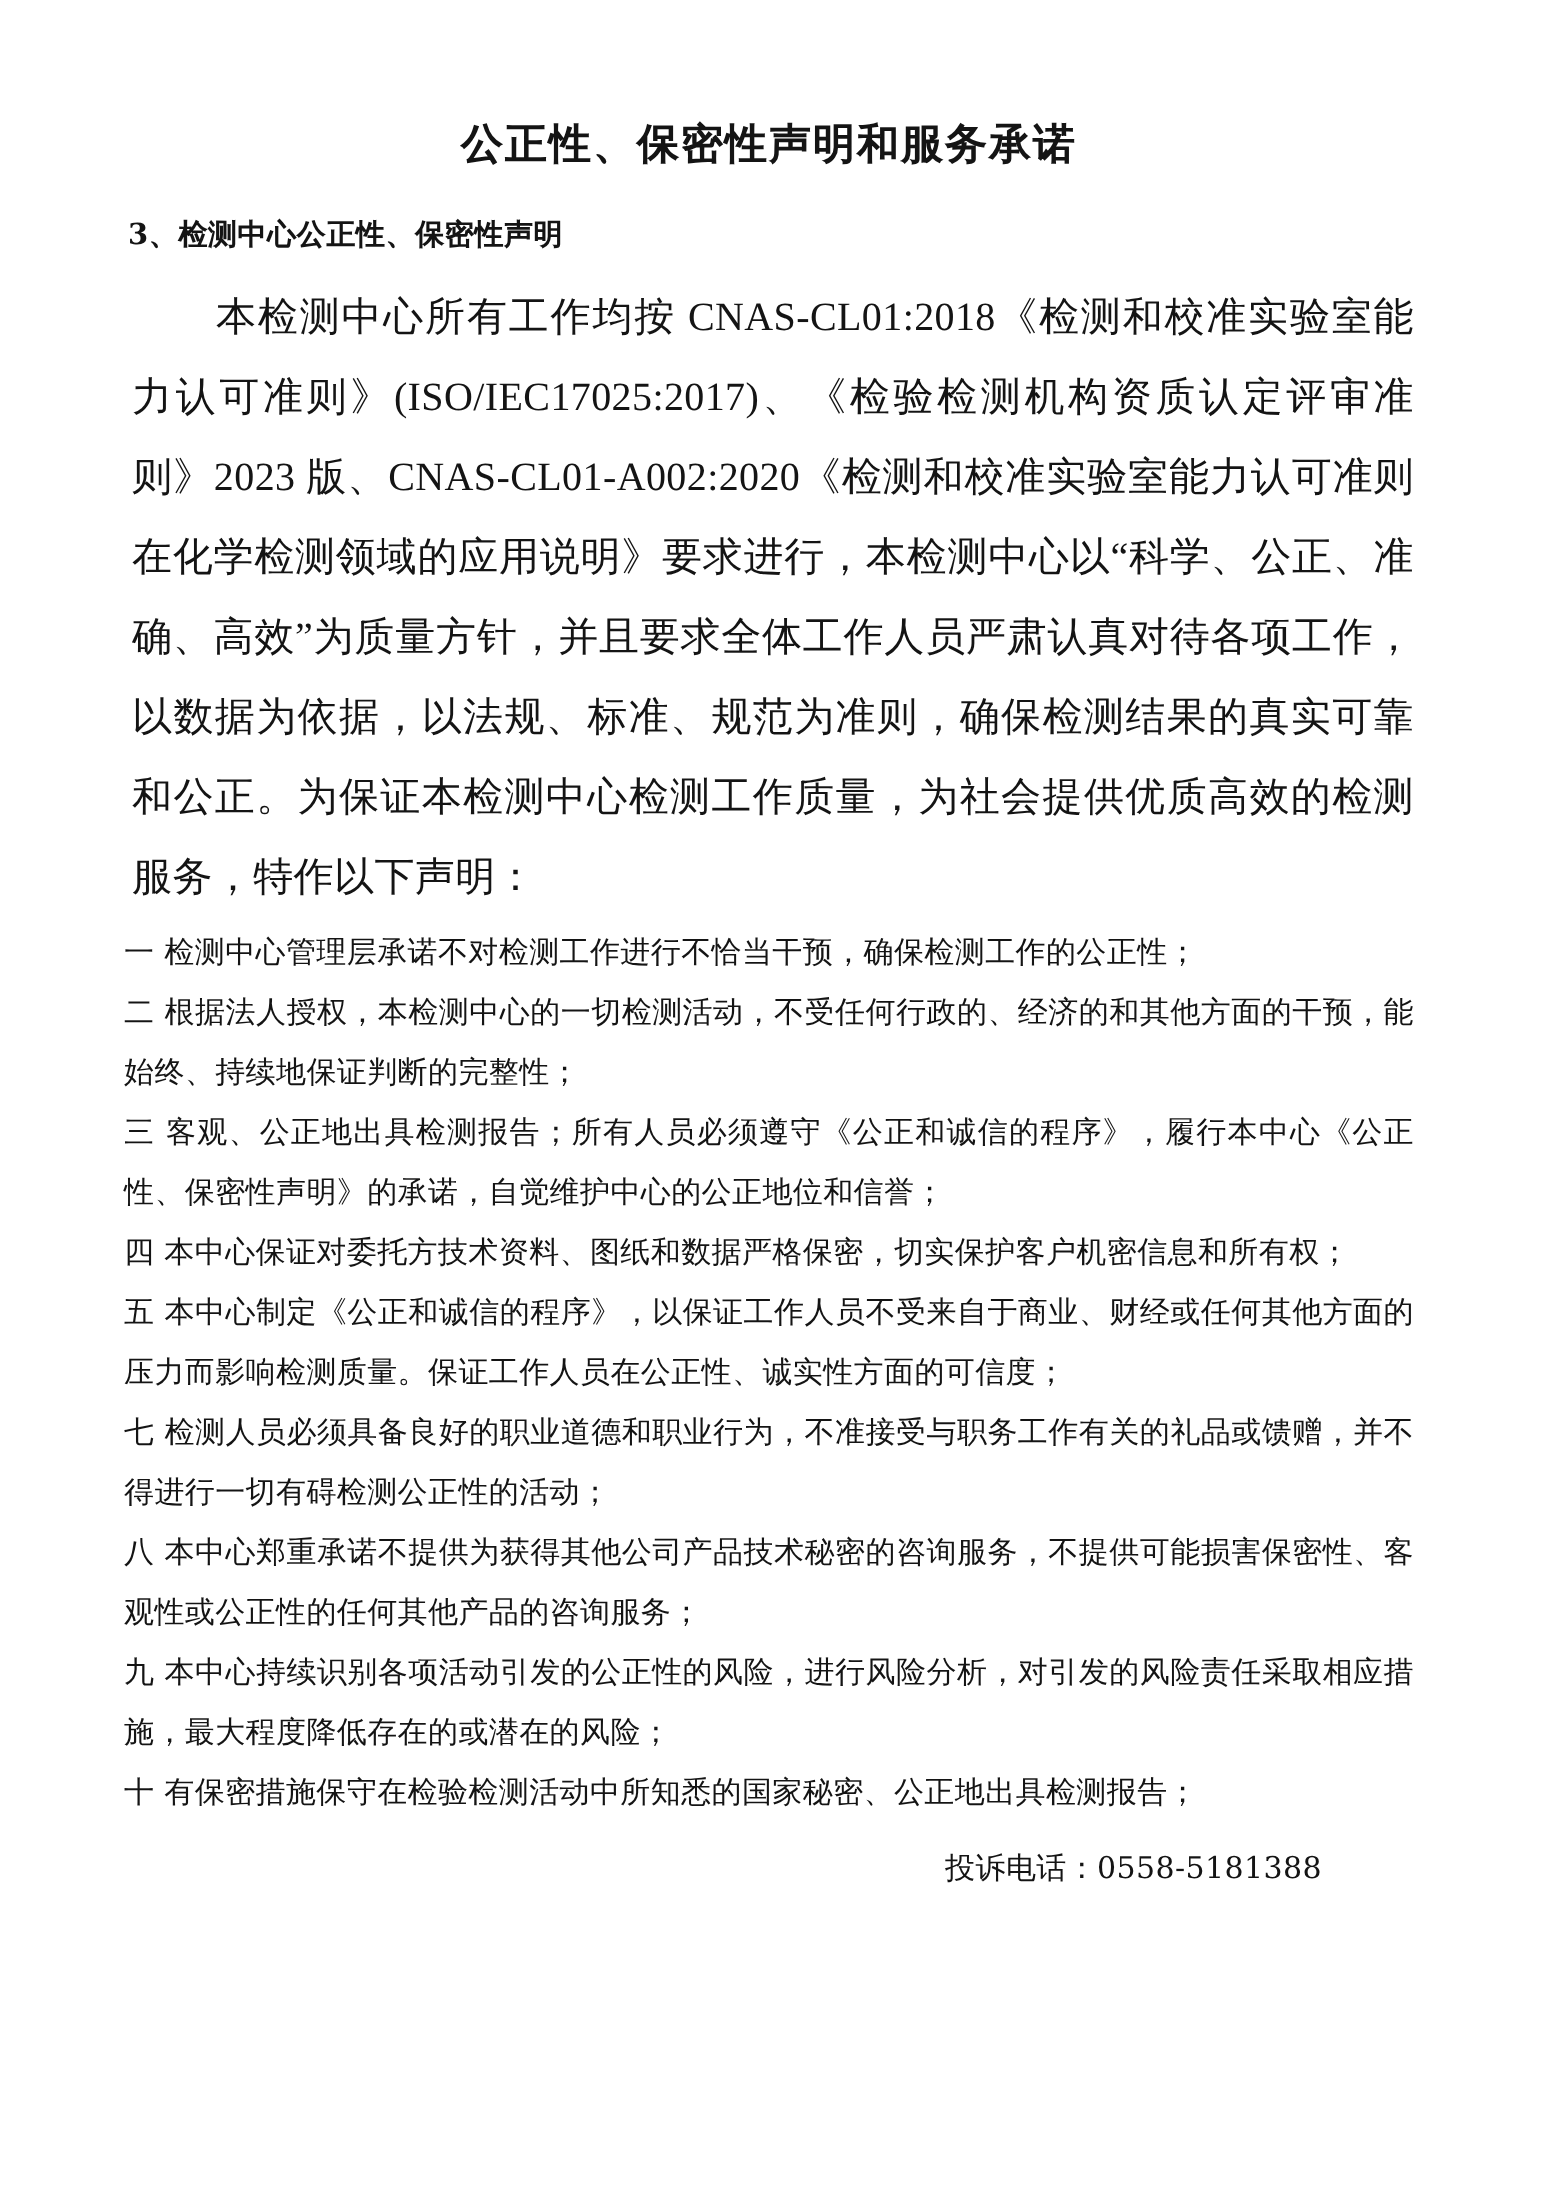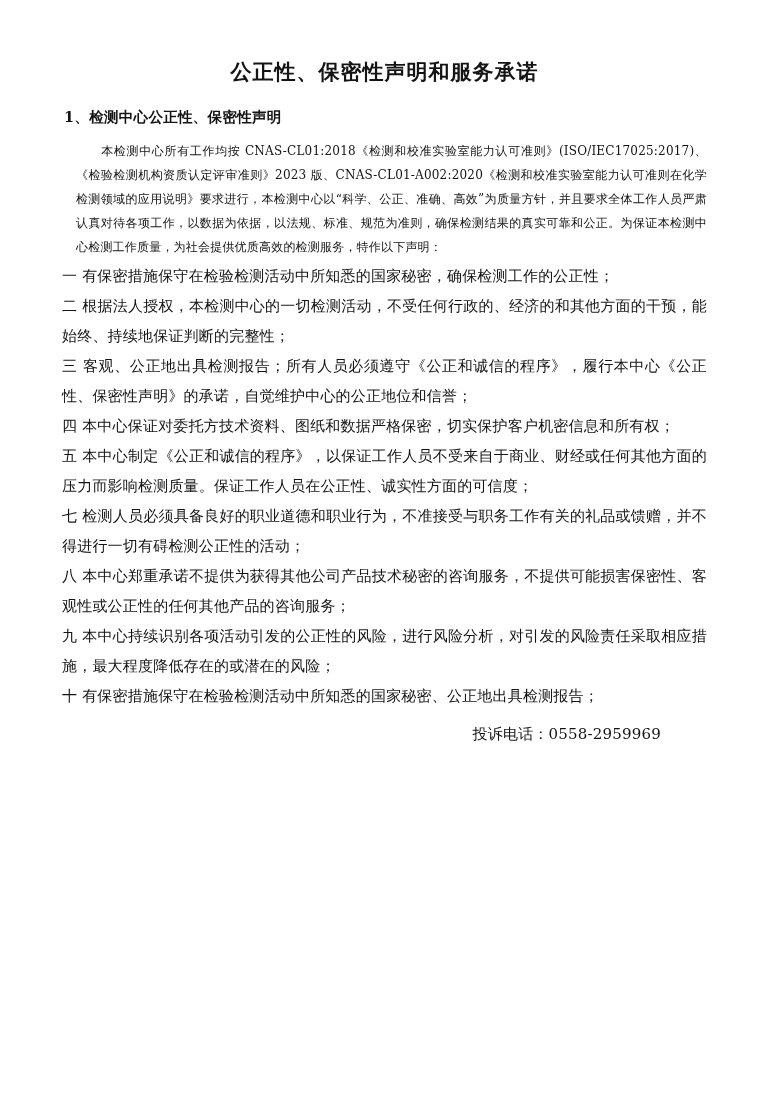--- a/index.html
+++ b/index.html
@@ -30,26 +30,27 @@
     margin: 14px 0 22px 0;
     font-family: "DejaVu Serif", "Liberation Serif", serif;
   }
   .section-heading {
     font-size: 14.5px;
     font-weight: bold;
     margin: 0 0 12px 2px;
     letter-spacing: 0.3px;
   }
   .para {
-    font-size: 12px;
+    font-size: 20px;
     line-height: 2.0;
     text-align: justify;
     text-justify: inter-ideograph;
-    margin: 0 0 2px 14px;
+    margin: 0 0 2px 4px;
     letter-spacing: 0.2px;
+    font-family: Liberation Serif, serif;
   }
   .para.indent {
     text-indent: 2.1em;
   }
   .item {
     font-size: 15px;
     line-height: 2.0;
     text-align: justify;
     text-justify: inter-ideograph;
     margin: 0;
@@ -63,29 +64,29 @@
     letter-spacing: 0.2px;
   }
 </style>
 </head>
 <body>
 
 <div class="page">
 
   <h1 class="doc-title">公正性、保密性声明和服务承诺</h1>
 
-  <div class="section-heading">1、检测中心公正性、保密性声明</div>
+  <div class="section-heading">3、检测中心公正性、保密性声明</div>
 
   <p class="para indent">本检测中心所有工作均按 CNAS-CL01:2018《检测和校准实验室能力认可准则》(ISO/IEC17025:2017)、《检验检测机构资质认定评审准则》2023 版、CNAS-CL01-A002:2020《检测和校准实验室能力认可准则在化学检测领域的应用说明》要求进行，本检测中心以“科学、公正、准确、高效”为质量方针，并且要求全体工作人员严肃认真对待各项工作，以数据为依据，以法规、标准、规范为准则，确保检测结果的真实可靠和公正。为保证本检测中心检测工作质量，为社会提供优质高效的检测服务，特作以下声明：</p>
 
-  <p class="item">一 有保密措施保守在检验检测活动中所知悉的国家秘密，确保检测工作的公正性；</p>
+  <p class="item">一 检测中心管理层承诺不对检测工作进行不恰当干预，确保检测工作的公正性；</p>
   <p class="item">二 根据法人授权，本检测中心的一切检测活动，不受任何行政的、经济的和其他方面的干预，能始终、持续地保证判断的完整性；</p>
   <p class="item">三 客观、公正地出具检测报告；所有人员必须遵守《公正和诚信的程序》，履行本中心《公正性、保密性声明》的承诺，自觉维护中心的公正地位和信誉；</p>
   <p class="item">四 本中心保证对委托方技术资料、图纸和数据严格保密，切实保护客户机密信息和所有权；</p>
   <p class="item">五 本中心制定《公正和诚信的程序》，以保证工作人员不受来自于商业、财经或任何其他方面的压力而影响检测质量。保证工作人员在公正性、诚实性方面的可信度；</p>
   <p class="item">七 检测人员必须具备良好的职业道德和职业行为，不准接受与职务工作有关的礼品或馈赠，并不得进行一切有碍检测公正性的活动；</p>
   <p class="item">八 本中心郑重承诺不提供为获得其他公司产品技术秘密的咨询服务，不提供可能损害保密性、客观性或公正性的任何其他产品的咨询服务；</p>
   <p class="item">九 本中心持续识别各项活动引发的公正性的风险，进行风险分析，对引发的风险责任采取相应措施，最大程度降低存在的或潜在的风险；</p>
   <p class="item">十 有保密措施保守在检验检测活动中所知悉的国家秘密、公正地出具检测报告；</p>
 
-  <div class="footer-line">投诉电话：0558-2959969</div>
+  <div class="footer-line">投诉电话：0558-5181388</div>
 
 </div>
 
 </body></html>

